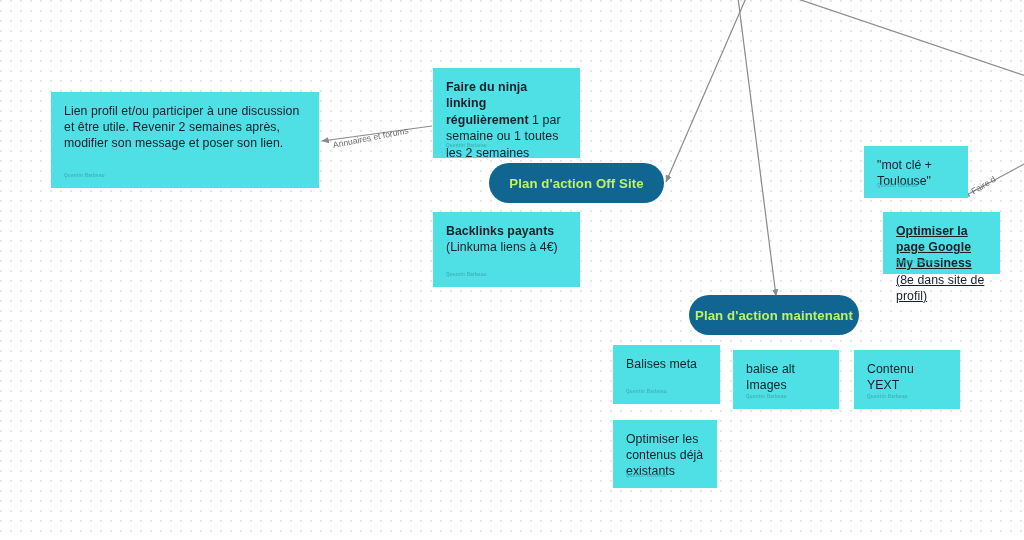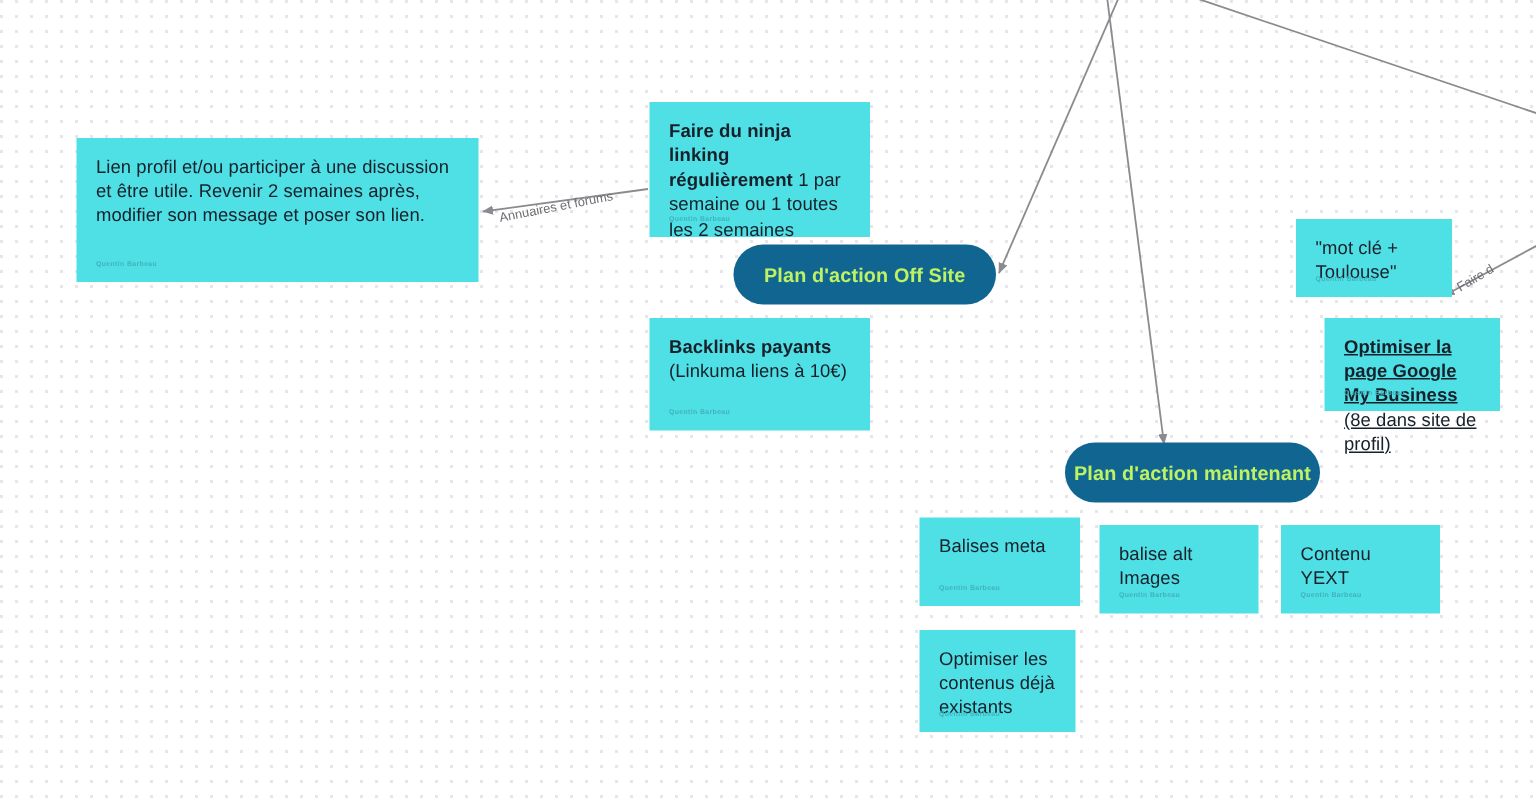--- a/index.html
+++ b/index.html
@@ -122,21 +122,21 @@
 
   <div class="card big" style="left:433px; top:68px; width:147px; height:90px;">
     <div class="body">
       <b>Faire du ninja linking régulièrement</b><span> 1 par semaine ou 1 toutes les 2 semaines</span>
     </div>
     <div class="sig">Quentin Barbeau</div>
   </div>
 
   <div class="card" style="left:433px; top:212px; width:147px; height:75px;">
     <div class="body">
-      <b>Backlinks payants</b><br><span>(Linkuma liens à 10€)</span>
+      <b>Backlinks payants</b><br><span>(Linkuma liens à 4€)</span>
     </div>
     <div class="sig">Quentin Barbeau</div>
   </div>
 
   <div class="card" style="left:864px; top:146px; width:104px; height:52px;">
     <div class="body">"mot clé + Toulouse"</div>
     <div class="sig">Quentin Barbeau</div>
   </div>
 
   <div class="card" style="left:883px; top:212px; width:117px; height:62px;text-decoration:underline;">
@@ -163,17 +163,17 @@
 
   <div class="card" style="left:613px; top:420px; width:104px; height:68px;">
     <div class="body">Optimiser les contenus déjà existants</div>
     <div class="sig">Quentin Barbeau</div>
   </div>
 
   <div class="pill" style="left:489px; top:163px; width:175px; height:40px;">
     <span>Plan d'action Off Site</span>
   </div>
 
-  <div class="pill" style="left:689px; top:295px; width:170px; height:40px;margin-left:21px;">
+  <div class="pill" style="left:689px; top:295px; width:170px; height:40px;">
     <span>Plan d'action maintenant</span>
   </div>
 
 </div>
 
 </body></html>

